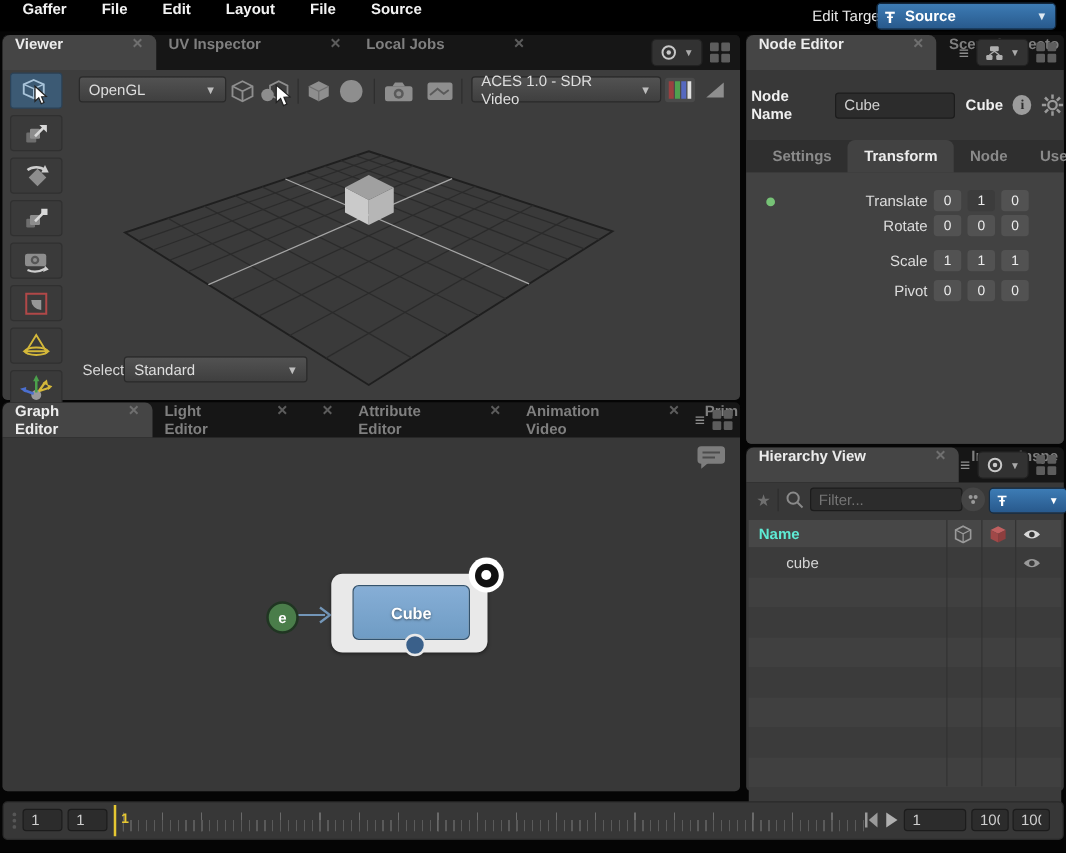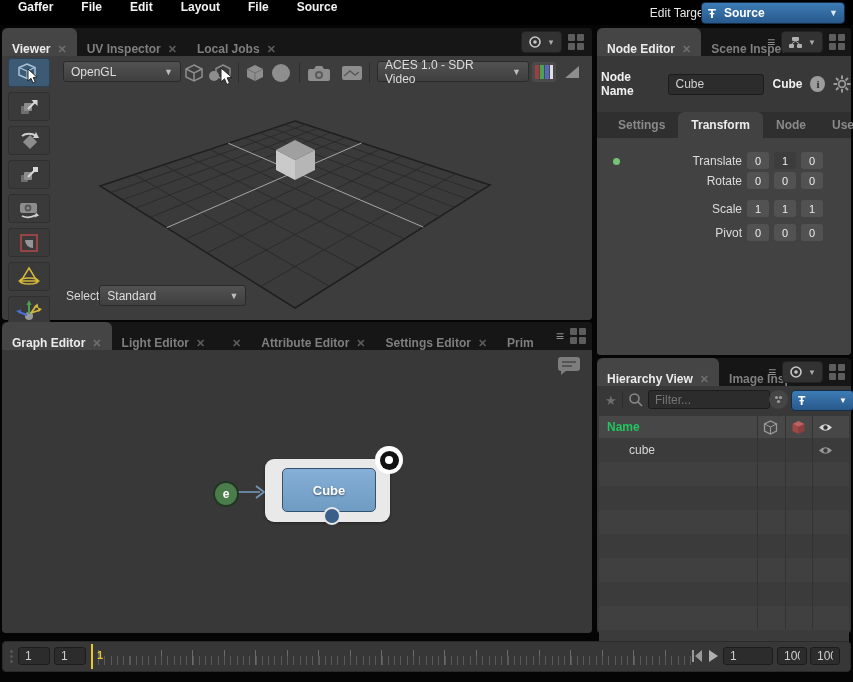--- a/index.html
+++ b/index.html
@@ -9,21 +9,21 @@
   .menu-item{color:#f2f2f2;font-size:12px;font-weight:bold;padding:0 14px;cursor:default;}
   .menu-item:first-child{margin-left:4px;}
   .edit-target{position:absolute;right:146px;top:0;height:25px;display:flex;align-items:center;color:#e8e8e8;font-size:12px;}
   .bluebtn{background:linear-gradient(#3d7cb5,#28598c);border:1px solid #142c44;border-radius:4px;color:#fff;display:flex;align-items:center;font-size:12px;font-weight:bold;}
   .et-dd{position:absolute;right:8px;top:2px;width:130px;height:20px;padding:0 6px;}
   .et-dd .caret{margin-left:auto;font-size:9px;color:#dfe9f2;}
   .tstroke{font-weight:bold;color:#fff;margin-right:8px;font-size:13px;}
   
   .panel{position:absolute;background:#161616;border-radius:4px;}
   .tabbar{position:relative;height:28px;display:flex;align-items:stretch;background:#161616;border-radius:4px 4px 0 0;}
-  .tab{display:flex;align-items:flex-end;padding:0 10px;font-size:12px;font-weight:bold;color:#7f7f7f;border-radius:6px 6px 0 0;}
+  .tab{display:flex;align-items:flex-start;padding:0 10px;font-size:12px;font-weight:bold;color:#7f7f7f;border-radius:6px 6px 0 0;gap:48px;}
   .tab.active{background:#454545;color:#ececec;}
   .tab .x{margin-left:7px;font-size:11px;color:#5c5c5c;font-weight:bold;}
   .tab.active .x{color:#6f6f6f;}
   .panel-body{position:absolute;left:0;right:0;bottom:0;background:#3d3d3d;border-radius:0 0 4px 4px;}
   .tb-right{position:absolute;top:0;height:28px;display:flex;align-items:center;}
   .pillbtn{height:20px;background:#323232;border:1px solid #222;border-radius:4px;display:flex;align-items:center;padding:0 6px;gap:5px;}
   .pillbtn .caret{font-size:8px;color:#aaa;}
   .gridicon{display:grid;grid-template-columns:7px 7px;grid-template-rows:7px 7px;gap:2px;}
   .gridicon span{background:#5d5d5d;border-radius:1px;}
   .hlines{color:#8d8d8d;font-size:14px;font-weight:bold;line-height:10px;}
@@ -69,21 +69,21 @@
   .greendot{position:absolute;left:16px;width:7px;height:7px;border-radius:50%;background:#76c276;}
   
   #hier{left:597px;top:358px;width:254px;height:275px;}
   #hier .panel-body{top:28px;background:#383838;}
   .filterrow{position:absolute;left:0;top:0;width:100%;height:28px;display:flex;align-items:center;}
   .filter-input{position:absolute;left:51px;top:4px;width:108px;height:17px;}
   .circbtn{position:absolute;left:172px;top:4px;width:19px;height:19px;border-radius:50%;background:#454545;display:flex;align-items:center;justify-content:center;}
   .scope-dd{position:absolute;left:194px;top:4px;width:49px;height:19px;padding:0 6px;}
   .scope-dd .caret{margin-left:auto;font-size:8px;}
   .htable{position:absolute;left:2px;top:30px;right:2px;bottom:4px;}
-  .hheader{position:absolute;left:0;top:0;right:0;height:22px;background:#474747;display:flex;align-items:center;color:#22c55e;font-weight:bold;font-size:12px;}
+  .hheader{position:absolute;left:0;top:0;right:0;height:22px;background:#474747;display:flex;align-items:center;color:#5eead4;font-weight:bold;font-size:12px;}
   .hrow{position:absolute;left:0;right:0;height:24px;display:flex;align-items:center;color:#d6d6d6;font-size:12px;}
   .hrow.odd{background:#3b3b3b;}
   .hrow.even{background:#404040;}
   .hcol-sep{position:absolute;top:0;bottom:0;width:1px;background:#333;}
   
   #timeline{position:absolute;left:2px;top:641px;width:849px;height:31px;background:#373737;border:1px solid #2a2a2a;border-radius:4px;box-sizing:border-box;}
   .grip{position:absolute;left:7px;top:8px;display:flex;flex-direction:column;gap:2px;}
   .grip span{width:3px;height:3px;border-radius:50%;background:#565656;}
   .tl-field{position:absolute;top:5px;height:18px;box-sizing:border-box;}
   .ruler{position:absolute;left:95px;top:0;width:594px;height:29px;overflow:hidden;}
@@ -321,21 +321,21 @@
           <span class="x">✕</span>
         </div>
       <div class="tab">
           <span class="x">✕</span>
         </div>
       <div class="tab">
           <span>Attribute Editor</span>
           <span class="x">✕</span>
         </div>
       <div class="tab">
-          <span>Settings Editor</span>
+          <span>Animation Video</span>
           <span class="x">✕</span>
         </div>
       <div class="tab" style="padding-right:2px;">
           <span>Prim</span>
         </div>
       <div class="tb-right" style="right:6px;gap:6px;">
         <span class="hlines">≡</span>
         <div class="gridicon">
             <span></span>
             <span></span>

